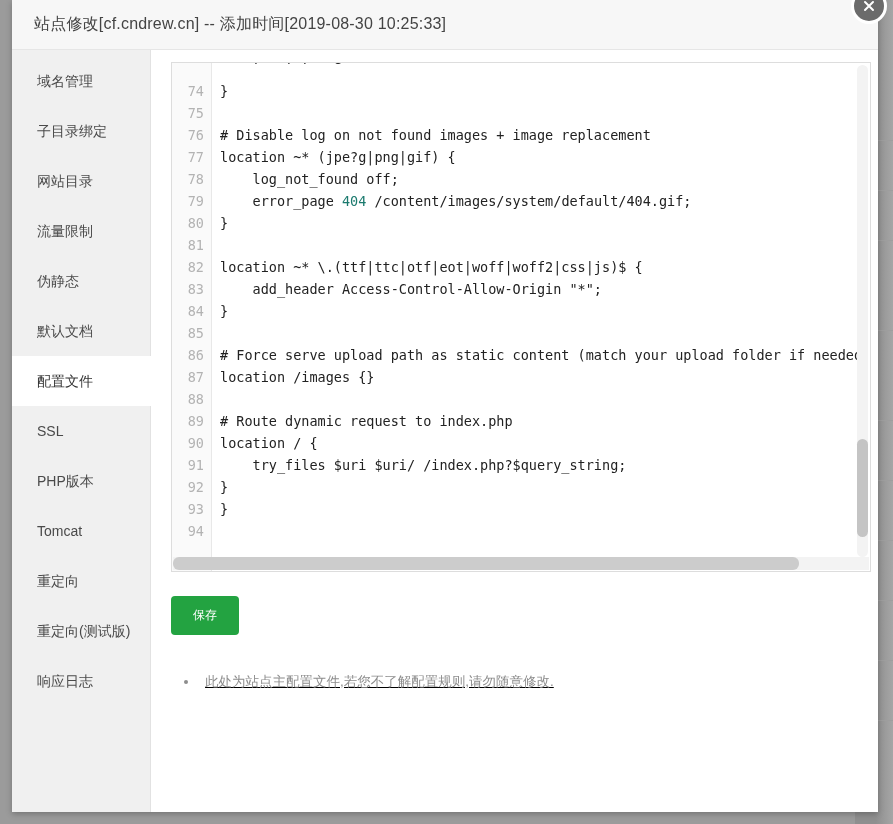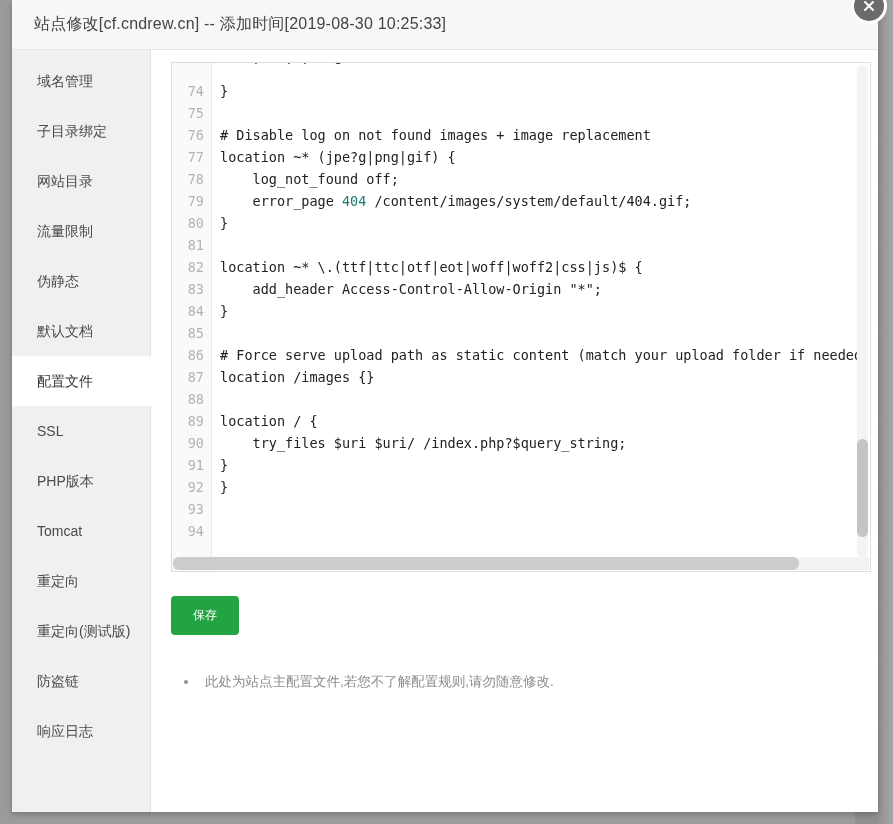--- a/index.html
+++ b/index.html
@@ -102,20 +102,21 @@
     z-index: 2;
     width: 140px;
   }
 
   .content {
     flex: 1 1 auto;
     padding: 12px 0 0 20px;
     box-sizing: border-box;
     position: relative;
     background: #fff;
+    text-decoration: underline;
   }
 
   
   .editor {
     position: relative;
     width: 700px;
     height: 510px;
     border: 1px solid #ddd;
     background: #fff;
     box-sizing: border-box;
@@ -268,21 +269,20 @@
         <div class="nav-item">网站目录</div>
         <div class="nav-item">流量限制</div>
         <div class="nav-item">伪静态</div>
         <div class="nav-item">默认文档</div>
         <div class="nav-item active">配置文件</div>
         <div class="nav-item">SSL</div>
         <div class="nav-item">PHP版本</div>
         <div class="nav-item">Tomcat</div>
         <div class="nav-item">重定向</div>
         <div class="nav-item">重定向(测试版)</div>
-        <div class="nav-item">防盗链</div>
         <div class="nav-item">响应日志</div>
       </div>
 
       <div class="content">
 
         <div class="editor">
           <div class="editor-inner">
             <div class="gutter">
                 <div>74</div>
                 <div>75</div>
@@ -316,20 +316,21 @@
                 <div class="code-line">    error_page <span class="num">404</span> /content/images/system/default/404.gif;</div>
                 <div class="code-line">}</div>
                 <div class="code-line">&nbsp;</div>
                 <div class="code-line">location ~* \.(ttf|ttc|otf|eot|woff|woff2|css|js)$ {</div>
                 <div class="code-line">    add_header Access-Control-Allow-Origin "*";</div>
                 <div class="code-line">}</div>
                 <div class="code-line">&nbsp;</div>
                 <div class="code-line"># Force serve upload path as static content (match your upload folder if needed)</div>
                 <div class="code-line">location /images {}</div>
                 <div class="code-line">&nbsp;</div>
+                <div class="code-line"># Route dynamic request to index.php</div>
                 <div class="code-line">location / {</div>
                 <div class="code-line">    try_files $uri $uri/ /index.php?$query_string;</div>
                 <div class="code-line">}</div>
                 <div class="code-line">}</div>
               </div>
           </div>
           <div class="vscroll">
             <div class="thumb" style="top: 76%;"></div>
           </div>
           <div class="hscroll">

